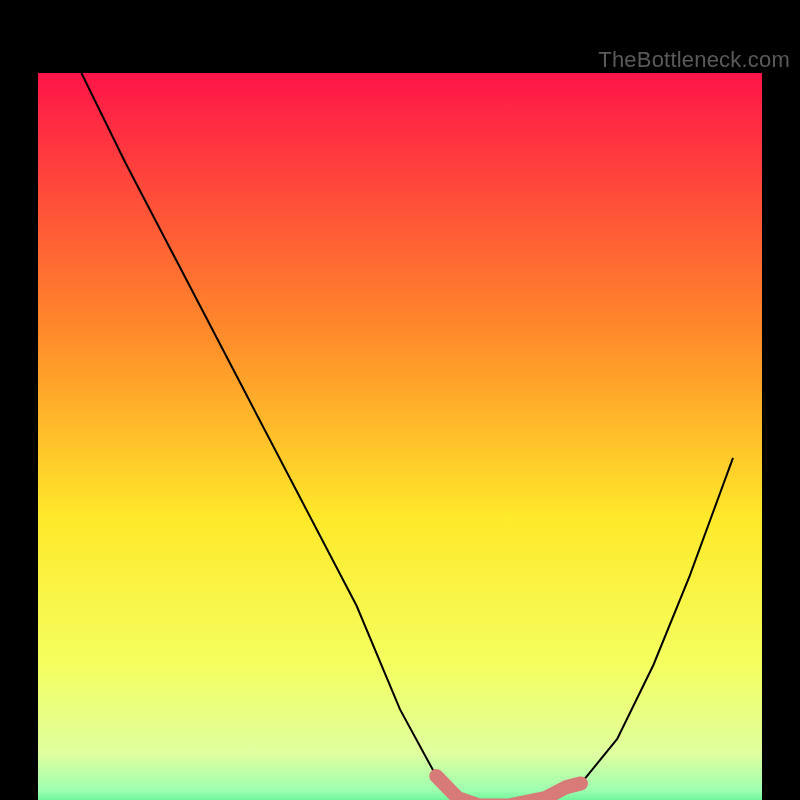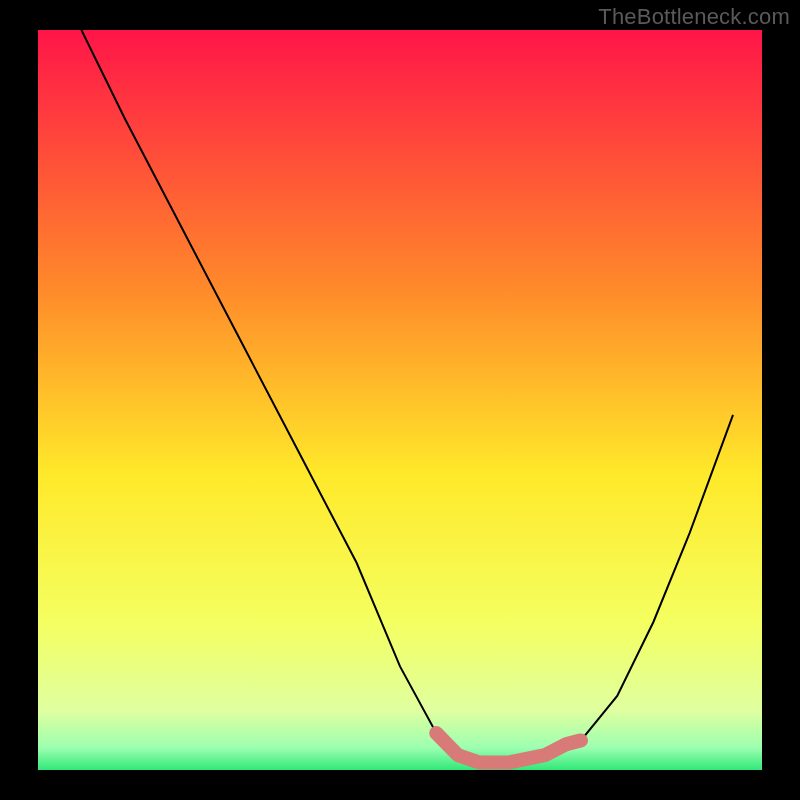--- a/index.html
+++ b/index.html
@@ -8,20 +8,21 @@
     width: 800px;
     height: 800px;
     background: #000;
     font-family: Arial, Helvetica, sans-serif;
     overflow: hidden;
   }
   .canvas {
     position: relative;
     width: 800px;
     height: 580px;
+    margin-top: 43px;
   }
   .watermark {
     position: absolute;
     top: 4px;
     right: 10px;
     font-size: 22px;
     color: #5a5a5a;
     font-weight: 400;
     letter-spacing: 0.2px;
     z-index: 5;

